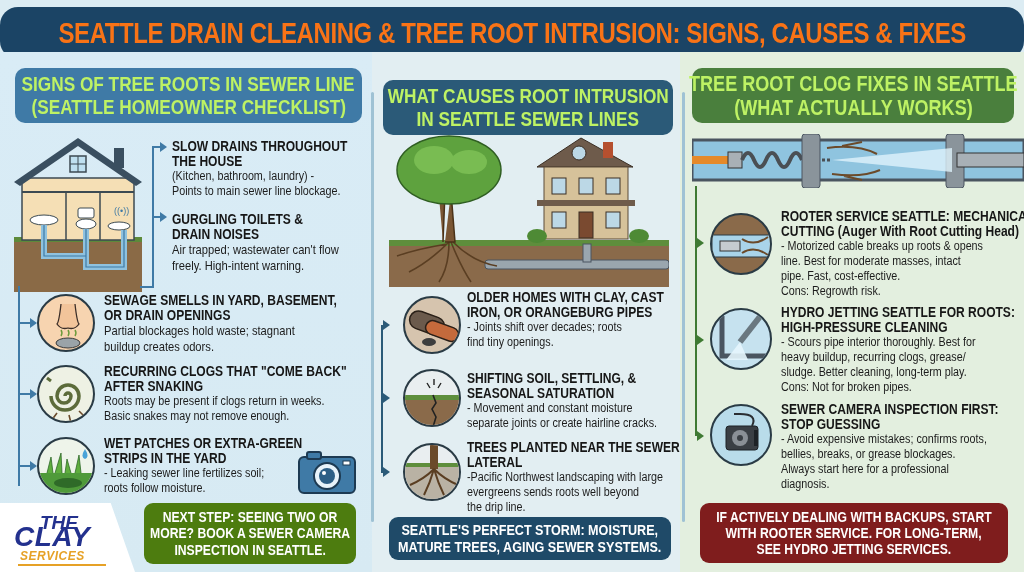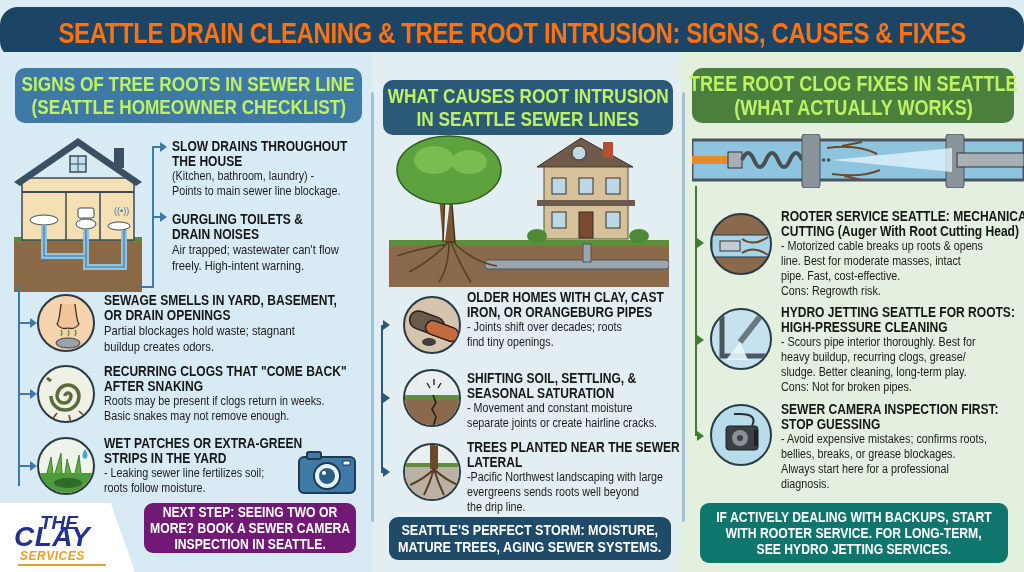--- a/index.html
+++ b/index.html
@@ -182,21 +182,21 @@
 
 <svg style="position:absolute;left:297px;top:449px" width="60" height="46" viewBox="0 0 60 46">
   <rect x="2" y="8" width="56" height="36" rx="5" fill="#3f7aa6" stroke="#1d3a52" stroke-width="2"></rect>
   <rect x="10" y="3" width="14" height="7" rx="2" fill="#3f7aa6" stroke="#1d3a52" stroke-width="2"></rect>
   <circle cx="30" cy="27" r="13" fill="#e8f3fa" stroke="#1d3a52" stroke-width="2"></circle>
   <circle cx="30" cy="27" r="8" fill="#2d5f86"></circle>
   <circle cx="27" cy="24" r="2" fill="#fff"></circle>
   <rect x="46" y="12" width="7" height="4" fill="#fff" stroke="#1d3a52"></rect>
 </svg>
 
-<div class="callout" style="left:144px;top:503px;width:212px;height:50px;background:#701a75">
+<div class="callout" style="left:144px;top:503px;width:212px;height:61px;background:#4d7c0f">
   <span>NEXT STEP: SEEING TWO OR</span>
   <span>MORE? BOOK A SEWER CAMERA</span>
   <span>INSPECTION IN SEATTLE.</span>
 </div>
 
 <div class="logo-area"></div>
 <div class="logo-the">THE</div>
 <div class="logo-drain">CLAY</div>
 <div class="logo-auth">SERVICES</div>
 <div class="logo-underline"></div>
@@ -352,17 +352,17 @@
 </div>
 <div class="item" style="left:781px;top:402px">
   <div class="ttl">SEWER CAMERA INSPECTION FIRST:</div>
   <div class="ttl">STOP GUESSING</div>
   <div class="desc">- Avoid expensive mistakes; confirms roots,</div>
   <div class="desc" style="margin-top:0">bellies, breaks, or grease blockages.</div>
   <div class="desc" style="margin-top:0">Always start here for a professional</div>
   <div class="desc" style="margin-top:0">diagnosis.</div>
 </div>
 
-<div class="callout" style="left:700px;top:503px;width:308px;height:60px;background:#0f766e">
+<div class="callout" style="left:700px;top:503px;width:308px;height:60px;background:#7f1d1d">
   <span>IF ACTIVELY DEALING WITH BACKUPS, START</span>
   <span>WITH ROOTER SERVICE. FOR LONG-TERM,</span>
   <span>SEE HYDRO JETTING SERVICES.</span>
 </div>
 
 </body></html>

